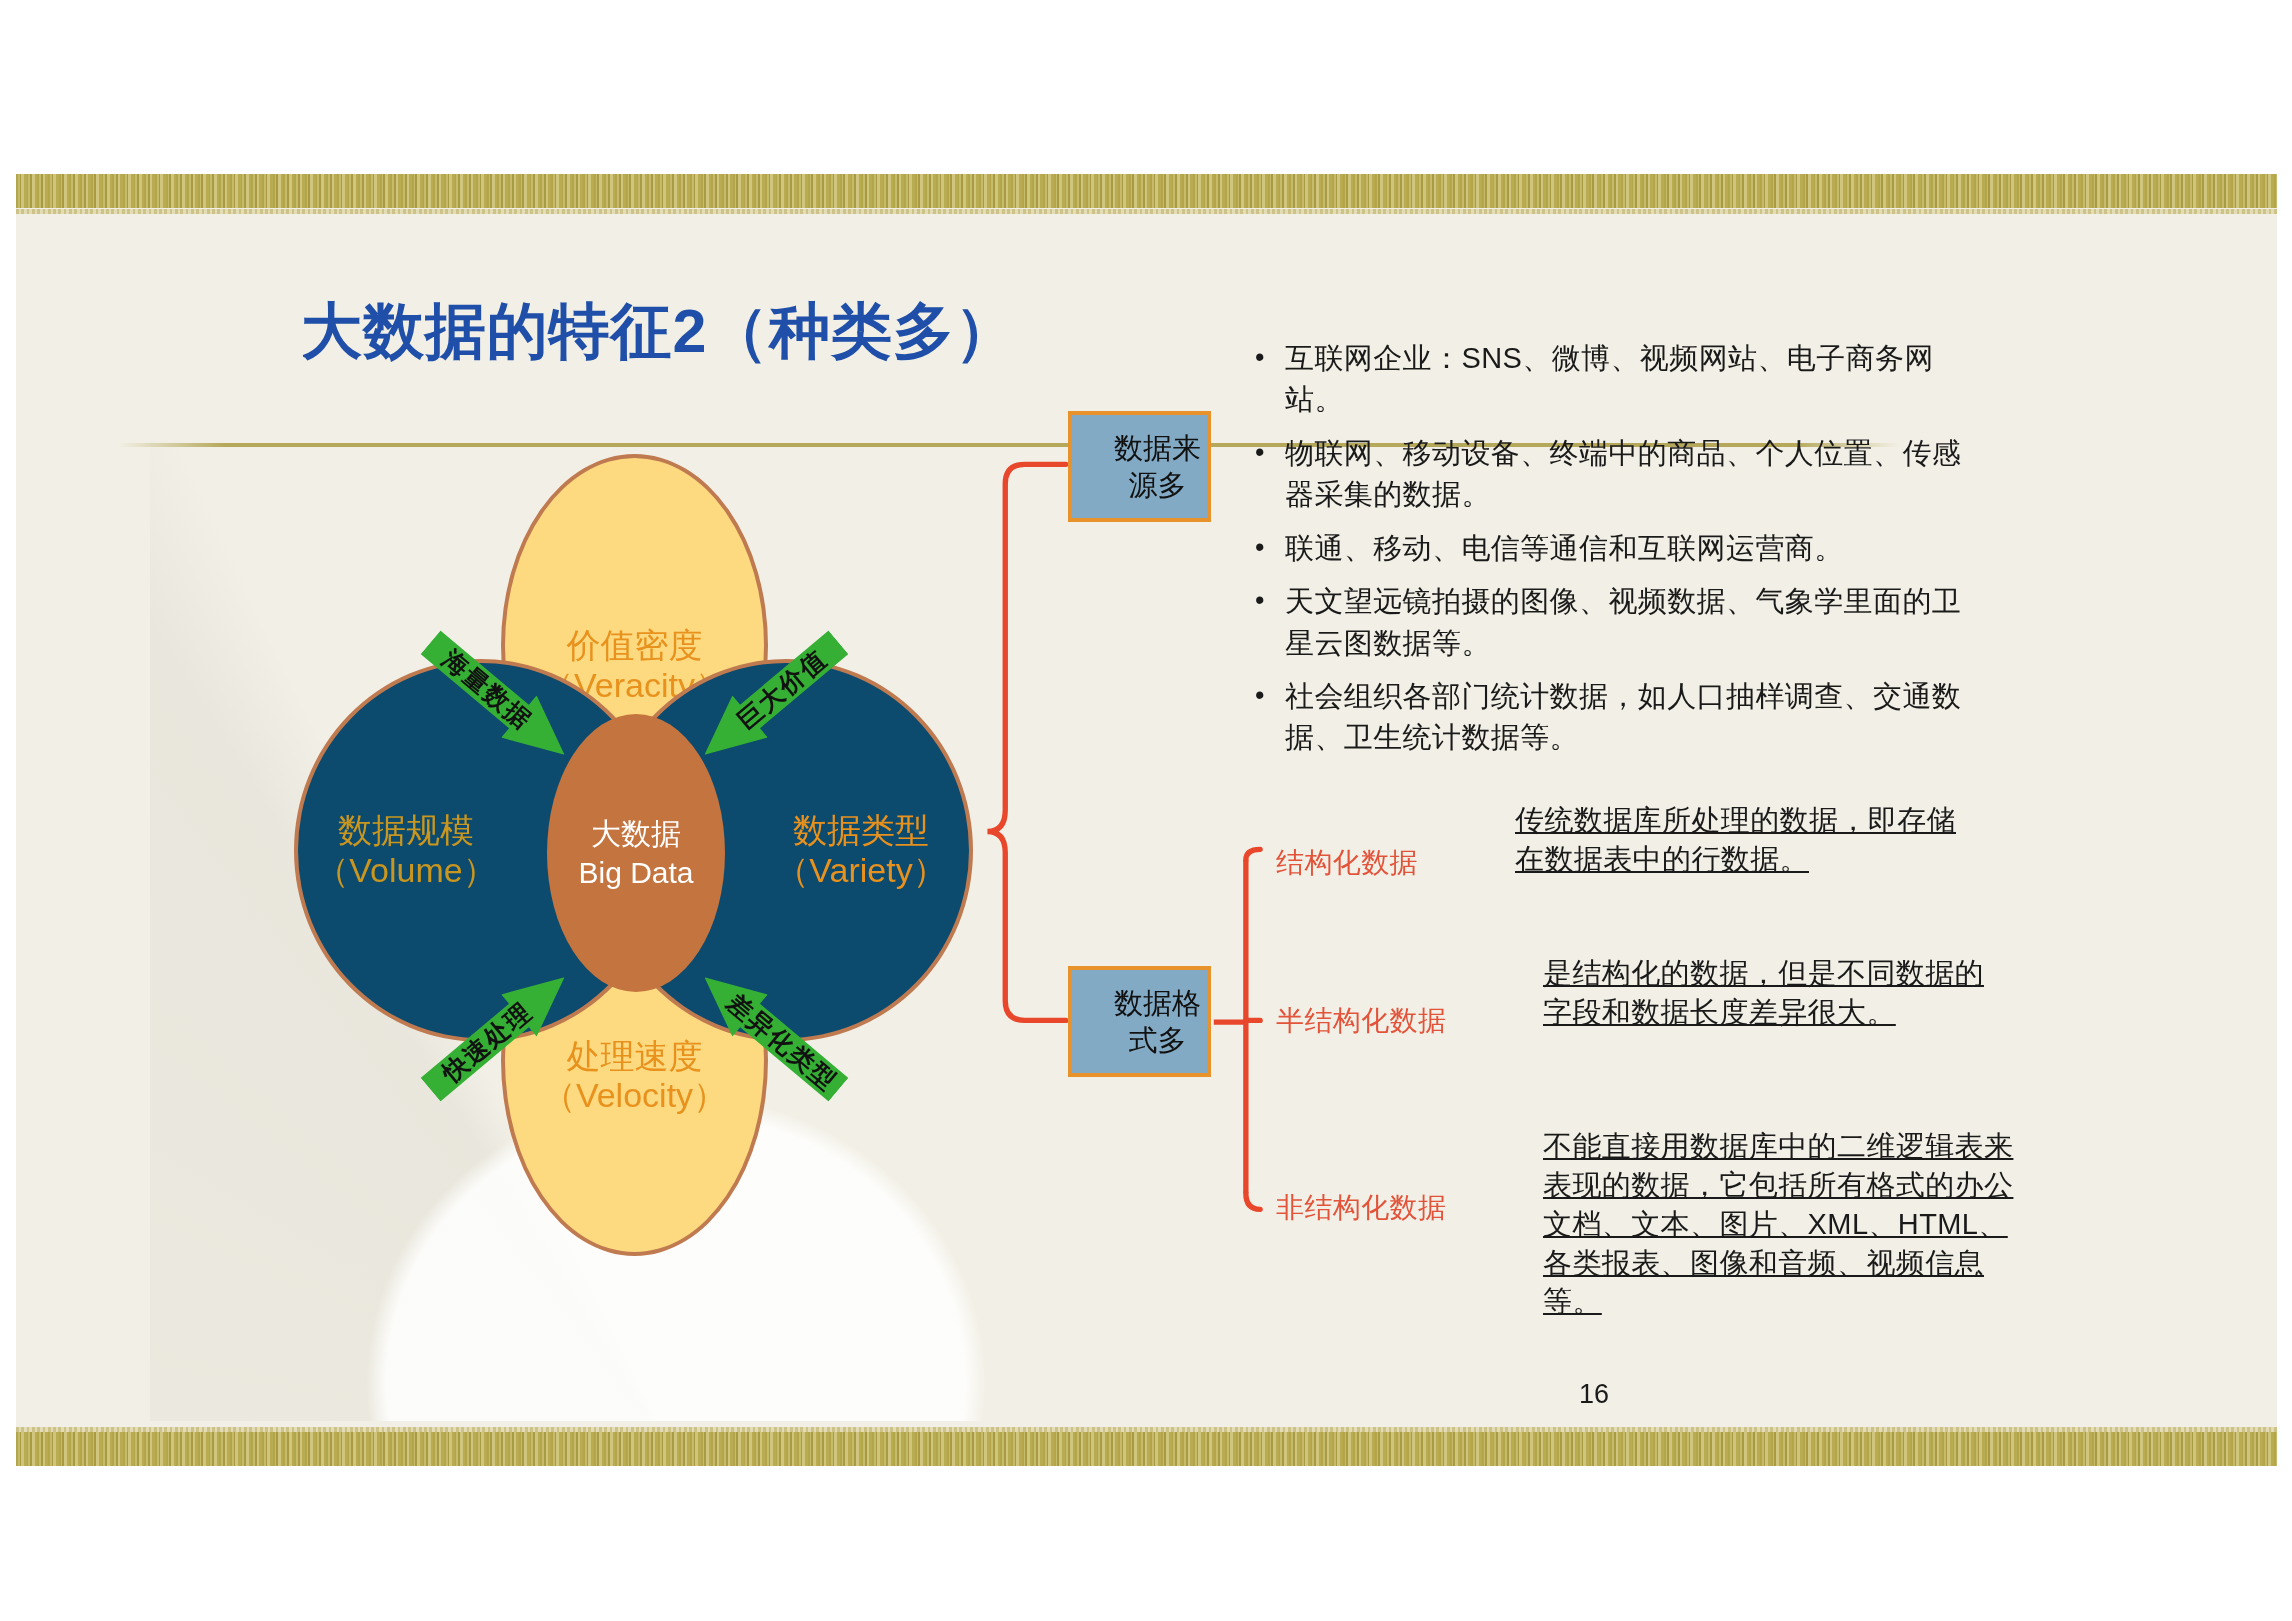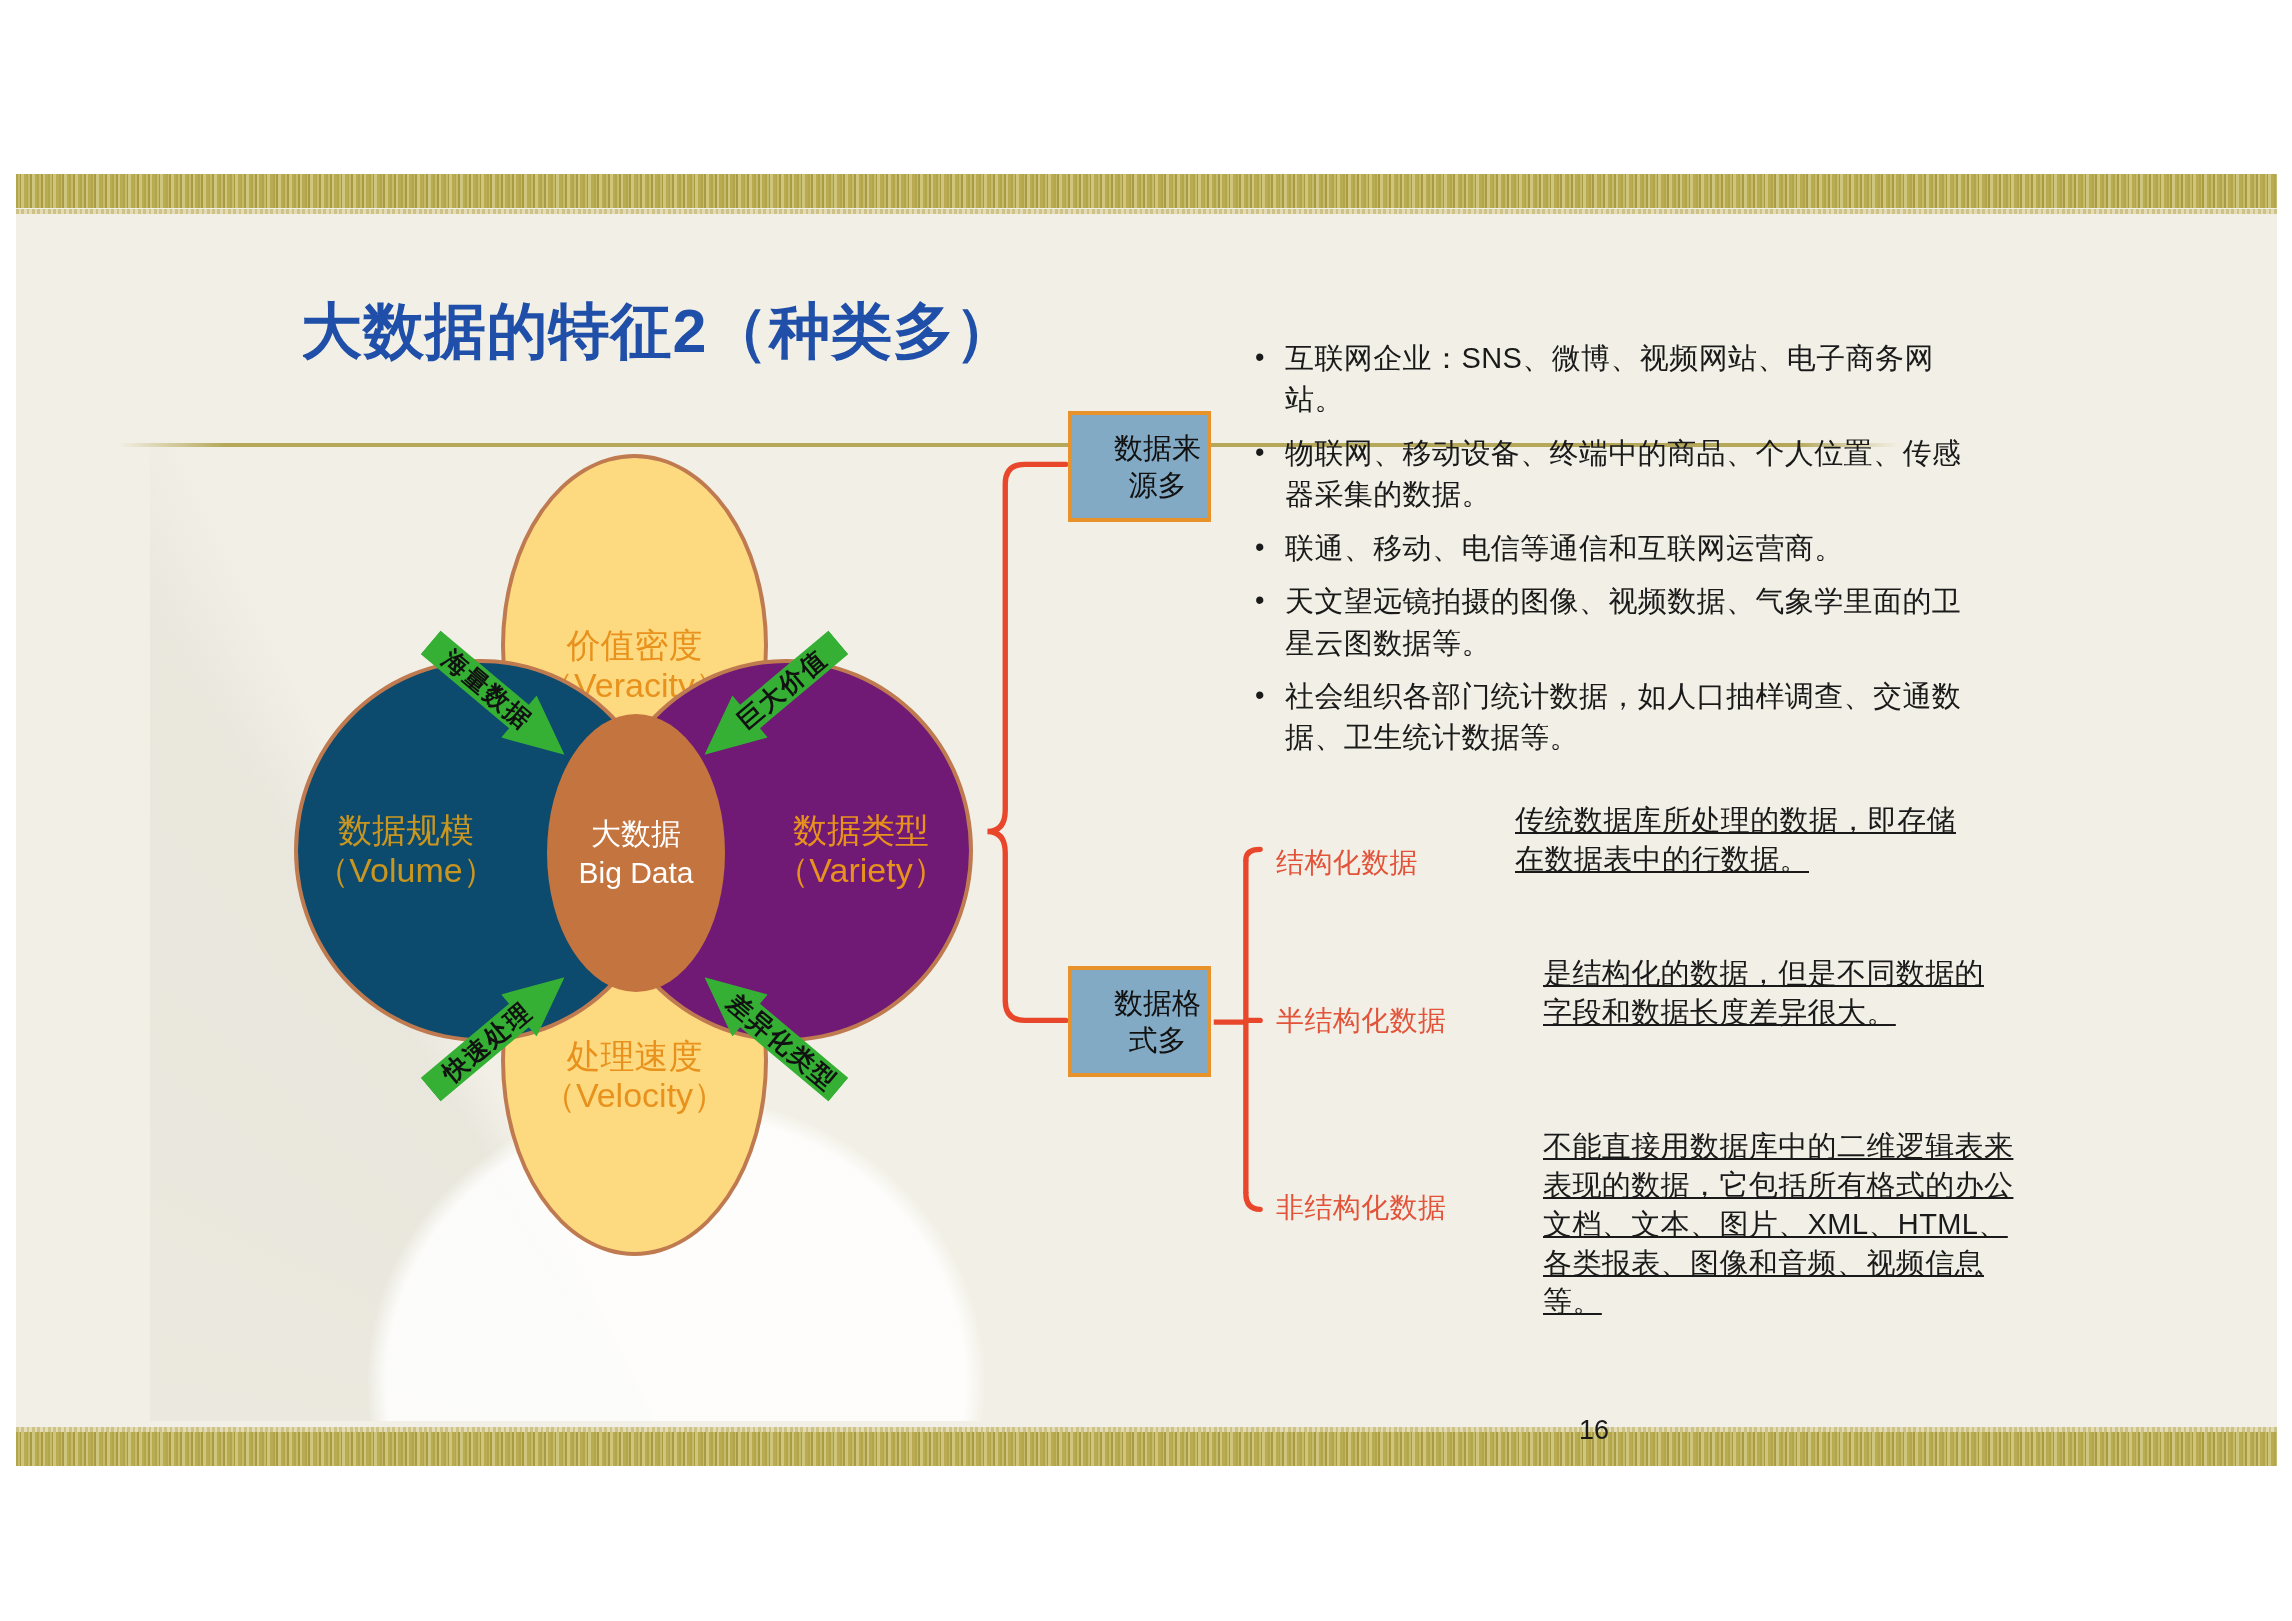--- a/index.html
+++ b/index.html
@@ -92,21 +92,21 @@
     display: flex; align-items: center; justify-content: center;
     text-align: center;
     line-height: 1.16;
     font-size: 34px;
     color: #e8921d;
     padding: 0 30px;
   }
   .petal-top    { left: 207px; top:   0px; width: 267px; height: 383px; background: #fdd97f; z-index: 2; }
   .petal-bottom { left: 207px; top: 410px; width: 267px; height: 392px; background: #fdd97f; z-index: 2; }
   .petal-left   { left:   0px; top: 205px; width: 374px; height: 383px; background: #0c4a6e; z-index: 2; }
-  .petal-right  { left: 305px; top: 205px; width: 374px; height: 383px; background: #701a75; z-index: 2; }
+  .petal-right  { left: 305px; top: 205px; width: 374px; height: 383px; background: #0c4a6e; z-index: 2; }
 
   .petal-top .ptxt    { transform: translateY(19.6px); }
   .petal-bottom .ptxt { transform: translateY(16px); }
   .petal-left .ptxt   { transform: translateX(-75px); color: #c9961f; }
   .petal-right .ptxt  { transform: translateX(75px); }
 
   .core {
     position: absolute;
     left: 253px; top: 260px;
     width: 178px; height: 278px;
@@ -181,21 +181,21 @@
   .row-semi .kind-label { margin-top: 7.1px; }
   .row-semi .kind-desc  { position: absolute; left: 267px; top: -41px; width: 463px; }
 
   .row-nonstruct   { left: 1276px; top: 1174px; }
   .row-nonstruct .kind-label { margin-top: 7.1px; }
   .row-nonstruct .kind-desc  { position: absolute; left: 267px; top: -55px; width: 481px; }
 
   .page-num {
     position: absolute;
     left: 1579px; top: 1371px;
-    font-size: 27px; color: #1a1a1a; margin-top: 36px;
+    font-size: 27px; color: #1a1a1a;
   }
 </style>
 </head>
 <body>
 
 <div id="slide">
 
   <div class="slide-canvas">
     <div class="watermark"></div>
   </div>

